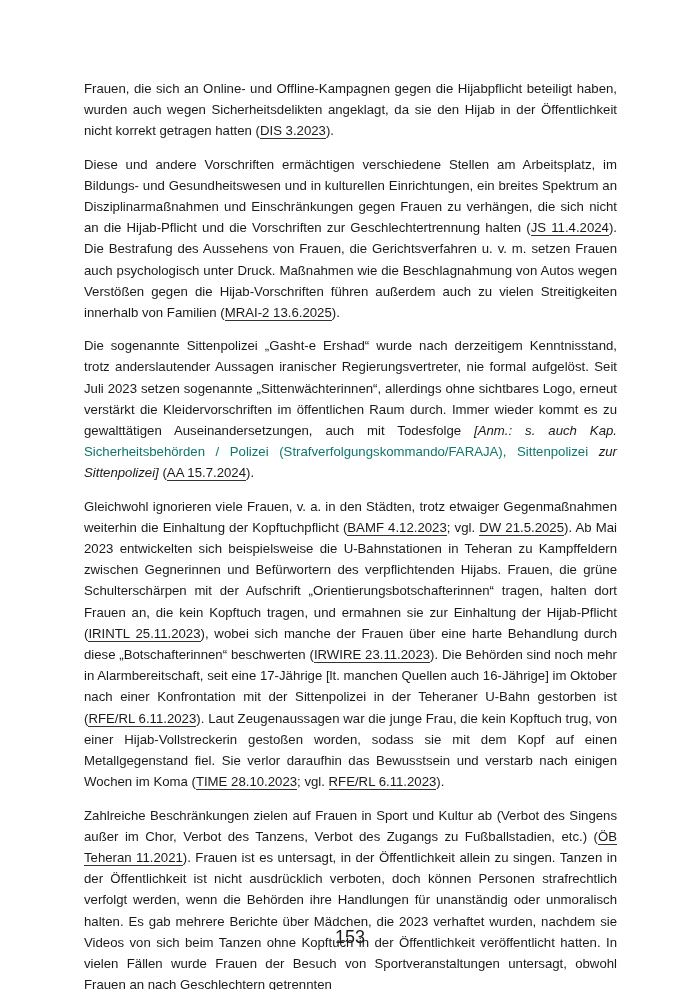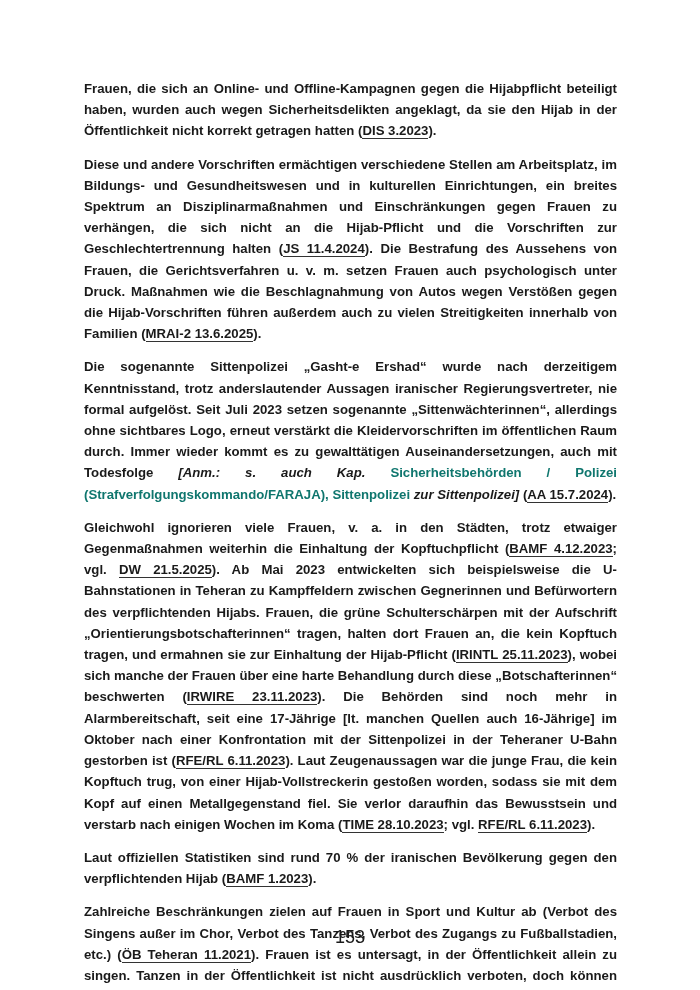--- a/index.html
+++ b/index.html
@@ -9,21 +9,20 @@
     color: #1a1a1a;
   }
   .page {
     position: absolute; left: 84px; top: 78px; width: 533px;
     font-size: 13.2px; line-height: 21.2px;
   }
   p.para {
     margin: 0 0 12px 0;
     text-align: justify;
     hyphens: manual;
-    font-weight: bold;
   }
   .ref {
     color: #1a1a1a;
     text-decoration: none;
     border-bottom: 1px solid #333;
     padding-bottom: 0px;
   }
   .link { color: #0f766e; text-decoration: none; }
   .note { font-style: italic; }
   .page-number {
@@ -32,17 +31,16 @@
   }
 </style>
 </head>
 <body>
 
 <div class="page">
   <p class="para"><span>Frauen, die sich an Online- und Offline-Kampagnen gegen die Hijabpflicht beteiligt haben, wur­den auch wegen Sicherheitsdelikten angeklagt, da sie den Hijab in der Öffentlichkeit nicht korrekt getragen hatten (</span><a class="ref">DIS 3.2023</a><span>).</span></p>
   <p class="para"><span>Diese und andere Vorschriften ermächtigen verschiedene Stellen am Arbeitsplatz, im Bildungs- und Gesundheitswesen und in kulturellen Einrichtungen, ein breites Spektrum an Disziplinar­maßnahmen und Einschränkungen gegen Frauen zu verhängen, die sich nicht an die Hijab-Pflicht und die Vorschriften zur Geschlechtertrennung halten (</span><a class="ref">JS 11.4.2024</a><span>). Die Bestrafung des Aussehens von Frauen, die Gerichtsverfahren u. v. m. setzen Frauen auch psychologisch unter Druck. Maßnahmen wie die Beschlagnahmung von Autos wegen Verstößen gegen die Hi­jab-Vorschriften führen außerdem auch zu vielen Streitigkeiten innerhalb von Familien (</span><a class="ref">MRAI-2 13.6.2025</a><span>).</span></p>
   <p class="para"><span>Die sogenannte Sittenpolizei „Gasht-e Ershad“ wurde nach derzeitigem Kenntnisstand, trotz anderslautender Aussagen iranischer Regierungsvertreter, nie formal aufgelöst. Seit Juli 2023 setzen sogenannte „Sittenwächterinnen“, allerdings ohne sichtbares Logo, erneut verstärkt die Kleidervorschriften im öffentlichen Raum durch. Immer wieder kommt es zu gewalttätigen Aus­einandersetzungen, auch mit Todesfolge </span><span class="note">[Anm.: s. auch Kap. </span><a class="link">Sicherheitsbehörden / Polizei (Strafverfolgungskommando/FARAJA), Sittenpolizei</a><span class="note"> zur Sittenpolizei]</span><span> (</span><a class="ref">AA 15.7.2024</a><span>).</span></p>
   <p class="para"><span>Gleichwohl ignorieren viele Frauen, v. a. in den Städten, trotz etwaiger Gegenmaßnahmen wei­terhin die Einhaltung der Kopftuchpflicht (</span><a class="ref">BAMF 4.12.2023</a><span>; vgl. </span><a class="ref">DW 21.5.2025</a><span>). Ab Mai 2023 entwickelten sich beispielsweise die U-Bahnstationen in Teheran zu Kampffeldern zwischen Gegnerinnen und Befürwortern des verpflichtenden Hijabs. Frauen, die grüne Schulterschärpen mit der Aufschrift „Orientierungsbotschafterinnen“ tragen, halten dort Frauen an, die kein Kopf­tuch tragen, und ermahnen sie zur Einhaltung der Hijab-Pflicht (</span><a class="ref">IRINTL 25.11.2023</a><span>), wobei sich manche der Frauen über eine harte Behandlung durch diese „Botschafterinnen“ beschwerten (</span><a class="ref">IRWIRE 23.11.2023</a><span>). Die Behörden sind noch mehr in Alarmbereitschaft, seit eine 17-Jährige [lt. manchen Quellen auch 16-Jährige] im Oktober nach einer Konfrontation mit der Sittenpolizei in der Teheraner U-Bahn gestorben ist (</span><a class="ref">RFE/RL 6.11.2023</a><span>). Laut Zeugenaussagen war die junge Frau, die kein Kopftuch trug, von einer Hijab-Vollstreckerin gestoßen worden, sodass sie mit dem Kopf auf einen Metallgegenstand fiel. Sie verlor daraufhin das Bewusstsein und verstarb nach einigen Wochen im Koma (</span><a class="ref">TIME 28.10.2023</a><span>; vgl. </span><a class="ref">RFE/RL 6.11.2023</a><span>).</span></p>
-  <p class="para"><span>Laut offiziellen Statistiken sind rund 70&nbsp;% der iranischen Bevölkerung gegen den verpflichtenden Hijab (</span><a class="ref">BAMF 1.2023</a><span>).</span></p>
   <p class="para"><span>Zahlreiche Beschränkungen zielen auf Frauen in Sport und Kultur ab (Verbot des Singens au­ßer im Chor, Verbot des Tanzens, Verbot des Zugangs zu Fußballstadien, etc.) (</span><a class="ref">ÖB Teheran 11.2021</a><span>). Frauen ist es untersagt, in der Öffentlichkeit allein zu singen. Tanzen in der Öffent­lichkeit ist nicht ausdrücklich verboten, doch können Personen strafrechtlich verfolgt werden, wenn die Behörden ihre Handlungen für unanständig oder unmoralisch halten. Es gab mehrere Berichte über Mädchen, die 2023 verhaftet wurden, nachdem sie Videos von sich beim Tanzen ohne Kopftuch in der Öffentlichkeit veröffentlicht hatten. In vielen Fällen wurde Frauen der Be­such von Sportveranstaltungen untersagt, obwohl Frauen an nach Geschlechtern getrennten</span></p>
 </div>
 
 <div class="page-number">153</div>
 
 </body></html>

